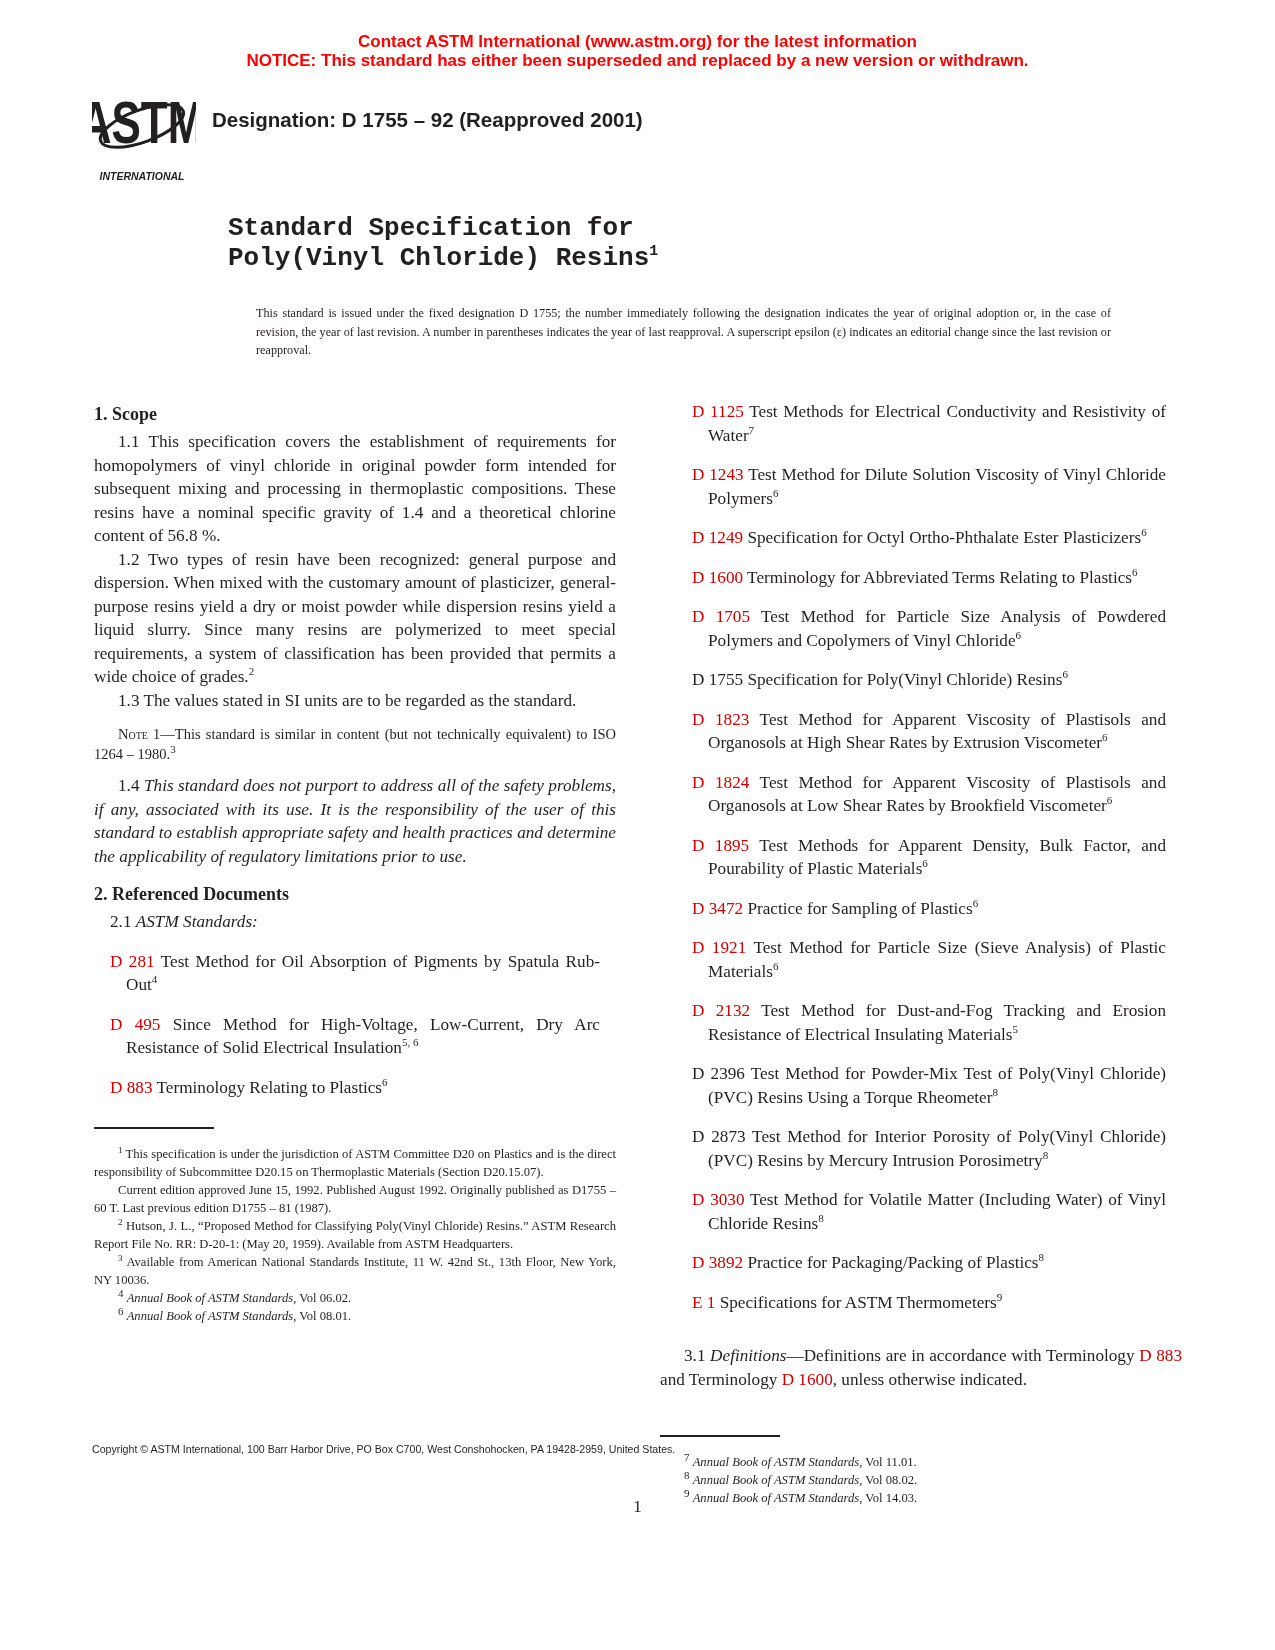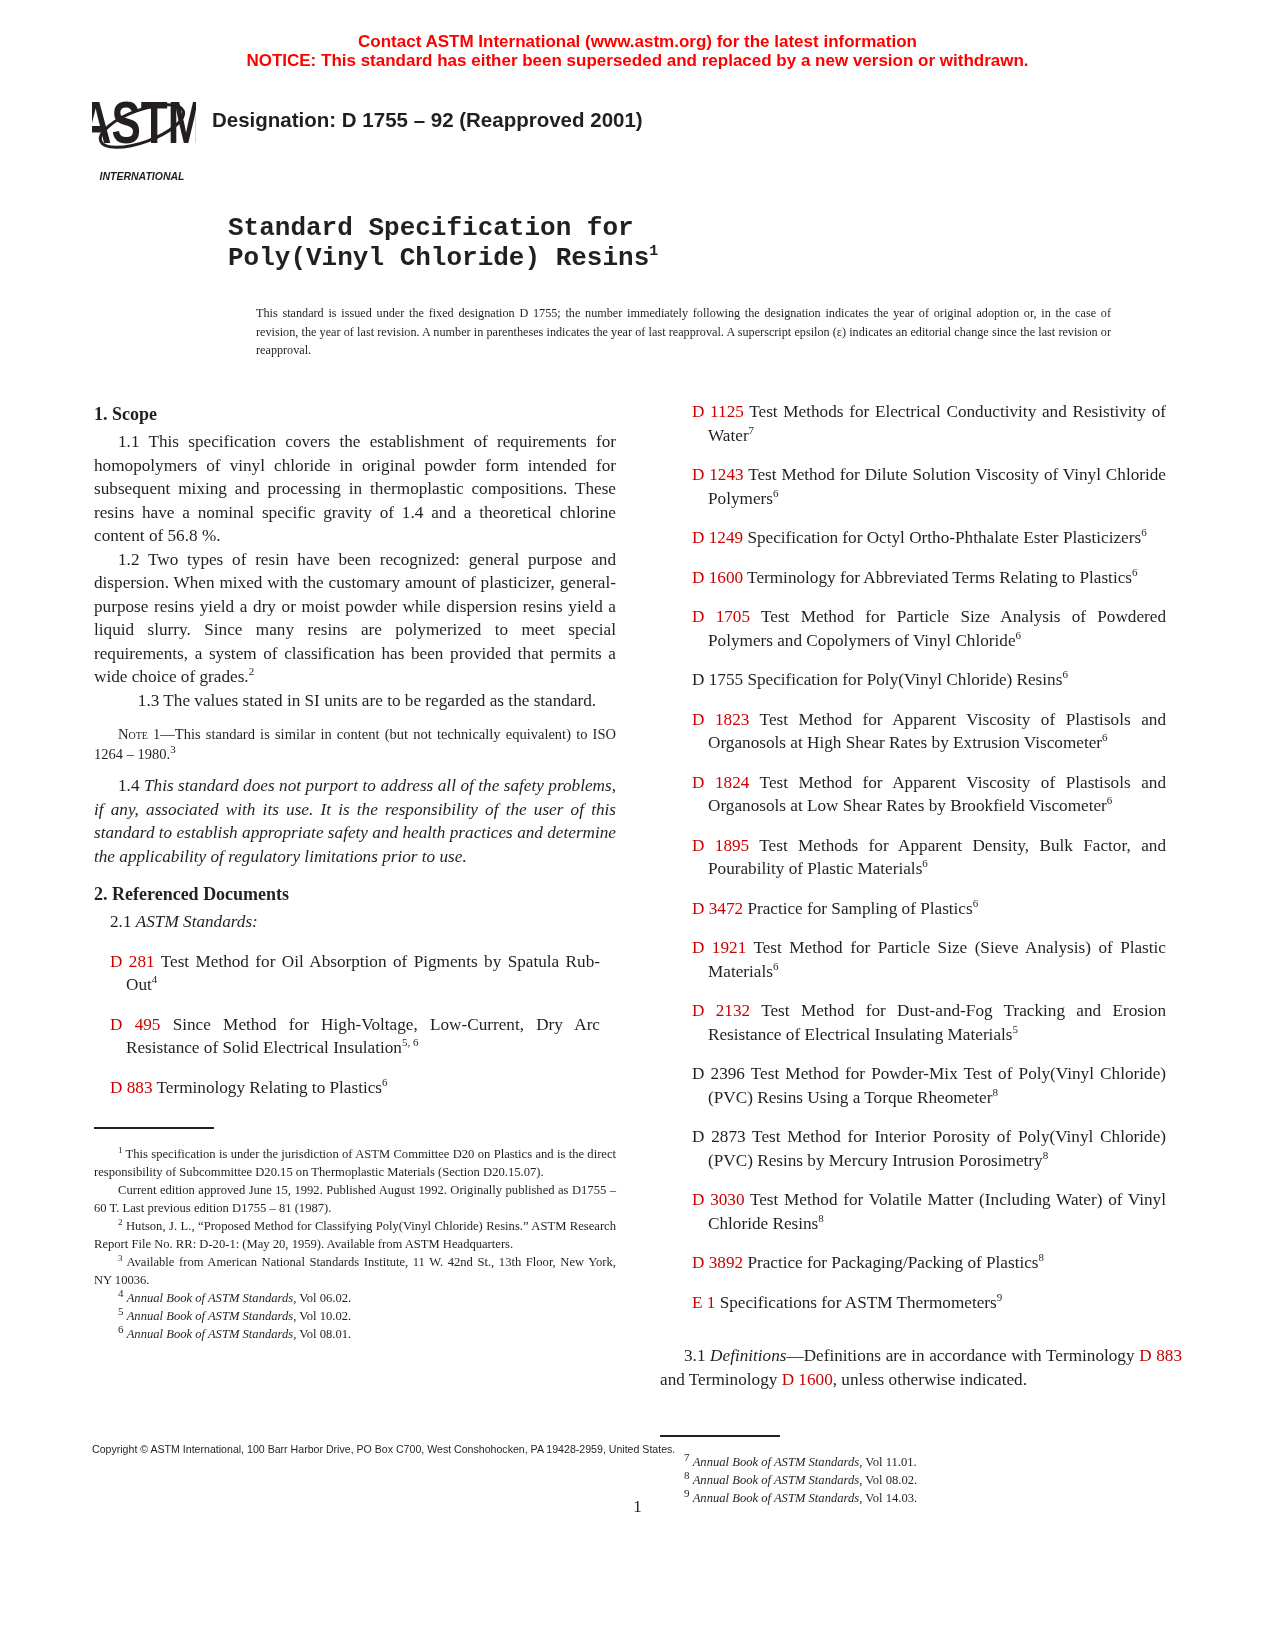--- a/index.html
+++ b/index.html
@@ -54,42 +54,41 @@
   <div>Standard Specification for</div>
   <div><span>Poly(Vinyl Chloride) Resins</span><sup>1</sup></div>
 </div>
 
 <div class="issued">This standard is issued under the fixed designation D 1755; the number immediately following the designation indicates the year of original adoption or, in the case of revision, the year of last revision. A number in parentheses indicates the year of last reapproval. A superscript epsilon (ε) indicates an editorial change since the last revision or reapproval.</div>
 
 <div class="col col-left">
   <h2>1.  Scope</h2>
   <p class="ind">1.1 This specification covers the establishment of requirements for homopolymers of vinyl chloride in original powder form intended for subsequent mixing and processing in thermoplastic compositions. These resins have a nominal specific gravity of 1.4 and a theoretical chlorine content of 56.8 %.</p>
   <p class="ind"><span>1.2 Two types of resin have been recognized: general purpose and dispersion. When mixed with the customary amount of plasticizer, general-purpose resins yield a dry or moist powder while dispersion resins yield a liquid slurry. Since many resins are polymerized to meet special requirements, a system of classification has been provided that permits a wide choice of grades.</span><sup>2</sup></p>
-  <p class="ind" style="text-align:center">1.3 The values stated in SI units are to be regarded as the standard.</p>
+  <p class="ind" style="text-align:left">1.3 The values stated in SI units are to be regarded as the standard.</p>
   <p class="note"><span class="smallcaps">Note 1</span><span>—This standard is similar in content (but not technically equivalent) to ISO 1264 – 1980.</span><sup>3</sup></p>
   <p class="ind"><span>1.4 </span><span class="ital">This standard does not purport to address all of the safety problems, if any, associated with its use. It is the responsibility of the user of this standard to establish appropriate safety and health practices and determine the applicability of regulatory limitations prior to use.</span></p>
 
   <div class="sec-gap"></div>
   <h2>2.  Referenced Documents</h2>
   <p style="padding-left:16px"><span>2.1 </span><span class="ital">ASTM Standards:</span></p>
 
   <div>
     <p class="ref"><span class="ref-id">D 281</span> <span>Test Method for Oil Absorption of Pigments by Spatula Rub-Out</span><sup>4</sup></p>
     <p class="ref"><span class="ref-id">D 495</span> <span>Since Method for High-Voltage, Low-Current, Dry Arc Resistance of Solid Electrical Insulation</span><sup>5, 6</sup></p>
     <p class="ref"><span class="ref-id">D 883</span> <span>Terminology Relating to Plastics</span><sup>6</sup></p>
   </div>
 
   <div class="fn-rule"></div>
   <div>
     <p class="fn"><sup>1</sup> <span>This specification is under the jurisdiction of ASTM Committee D20 on Plastics and is the direct responsibility of Subcommittee D20.15 on Thermoplastic Materials (Section D20.15.07).</span></p>
     <p class="fn">Current edition approved June 15, 1992. Published August 1992. Originally published as D1755 – 60 T. Last previous edition D1755 – 81 (1987).</p>
     <p class="fn"><sup>2</sup> <span>Hutson, J. L., “Proposed Method for Classifying Poly(Vinyl Chloride) Resins.” ASTM Research Report File No. RR: D-20-1: (May 20, 1959). Available from ASTM Headquarters.</span></p>
     <p class="fn"><sup>3</sup> <span>Available from American National Standards Institute, 11 W. 42nd St., 13th Floor, New York, NY 10036.</span></p>
     <p class="fn-ital"><sup>4</sup> <span class="ital">Annual Book of ASTM Standards</span><span>, Vol 06.02.</span></p>
-    <p class="fn-ital"><sup>5</sup> <span class="ital">Annual Book of ASTM Standards</span><span>, Vol 10.02.</span></p>
     <p class="fn-ital"><sup>6</sup> <span class="ital">Annual Book of ASTM Standards</span><span>, Vol 08.01.</span></p>
   </div>
 </div>
 
 <div class="col col-right" style="top:384px">
   <div>
     <p class="ref"><span class="ref-id">D 1125</span> <span>Test Methods for Electrical Conductivity and Resistivity of Water</span><sup>7</sup></p>
     <p class="ref"><span class="ref-id">D 1243</span> <span>Test Method for Dilute Solution Viscosity of Vinyl Chloride Polymers</span><sup>6</sup></p>
     <p class="ref"><span class="ref-id">D 1249</span> <span>Specification for Octyl Ortho-Phthalate Ester Plasticizers</span><sup>6</sup></p>
     <p class="ref"><span class="ref-id">D 1600</span> <span>Terminology for Abbreviated Terms Relating to Plastics</span><sup>6</sup></p>

